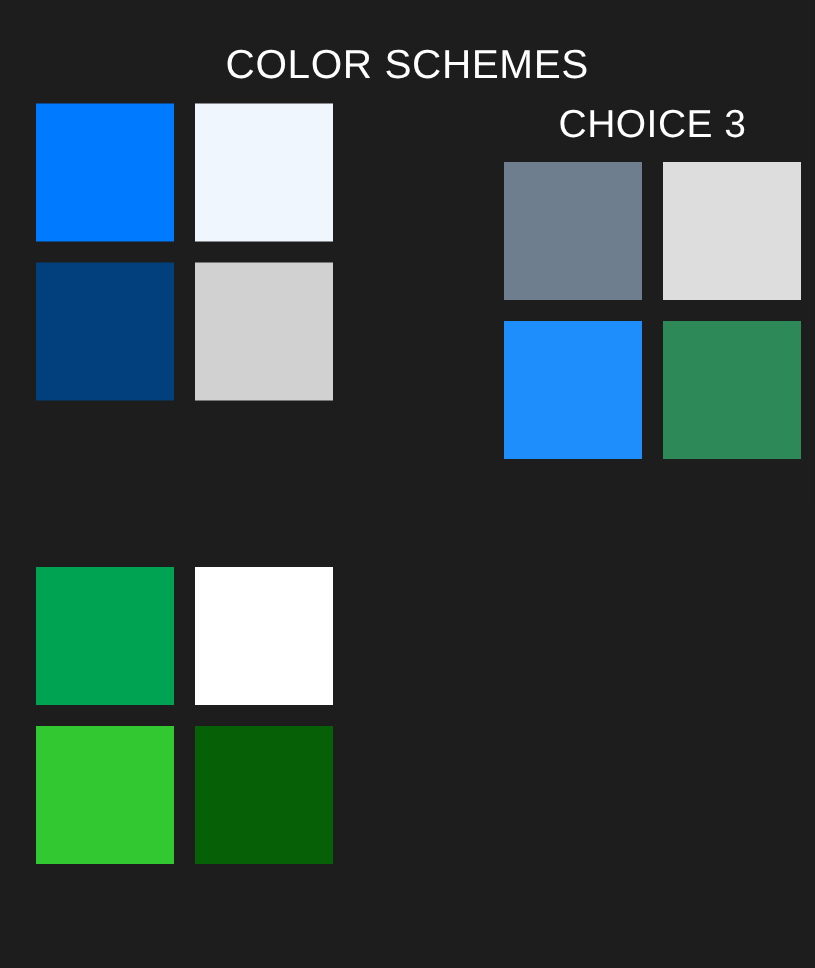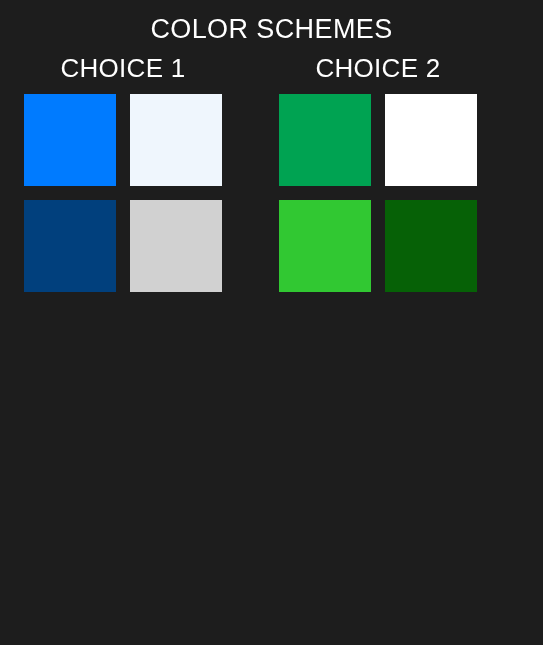--- a/index.html
+++ b/index.html
@@ -19,21 +19,21 @@
     height: 645px;
     background: #1d1d1d;
     box-sizing: border-box;
   }
   .page-title {
     text-align: center;
     color: #ffffff;
     font-size: 27px;
     font-weight: 400;
     letter-spacing: 0.4px;
-    padding-top: 16px;
+    padding-top: 30px;
     line-height: 1;
   }
   .schemes-grid {
     display: grid;
     grid-template-columns: 255px 255px;
     grid-template-rows: auto auto;
     column-gap: 0px;
     row-gap: 72px;
     padding: 12px 0 0 24px;
     box-sizing: border-box;
@@ -69,32 +69,39 @@
 </head>
 <body style="background: rgb(29, 29, 29);">
 
 <div class="app">
 
   <div class="page-title">COLOR SCHEMES</div>
 
   <div class="schemes-grid">
 
     <div class="scheme">
-      <div class="scheme-label">CHOICE 1</div>
       <div class="swatch-grid">
         <div class="swatch" style="background-color: rgb(0, 123, 255);"></div>
         <div class="swatch" style="background-color: rgb(239, 246, 253);"></div>
         <div class="swatch" style="background-color: rgb(1, 64, 125);"></div>
         <div class="swatch" style="background-color: rgb(209, 209, 209);"></div>
       </div>
     </div>
 
+    <div class="scheme scheme-col-right">
+      <div class="scheme-label">CHOICE 3</div>
+      <div class="swatch-grid">
+        <div class="swatch" style="background-color: rgb(110, 126, 142);"></div>
+        <div class="swatch" style="background-color: rgb(221, 221, 221);"></div>
+        <div class="swatch" style="background-color: rgb(30, 142, 252);"></div>
+        <div class="swatch" style="background-color: rgb(45, 138, 88);"></div>
+      </div>
+    </div>
 
     <div class="scheme">
-      <div class="scheme-label">CHOICE 2</div>
       <div class="swatch-grid">
         <div class="swatch" style="background-color: rgb(0, 163, 82);"></div>
         <div class="swatch" style="background-color: rgb(255, 255, 255);"></div>
         <div class="swatch" style="background-color: rgb(49, 200, 50);"></div>
         <div class="swatch" style="background-color: rgb(6, 97, 6);"></div>
       </div>
     </div>
 
 
   </div>

